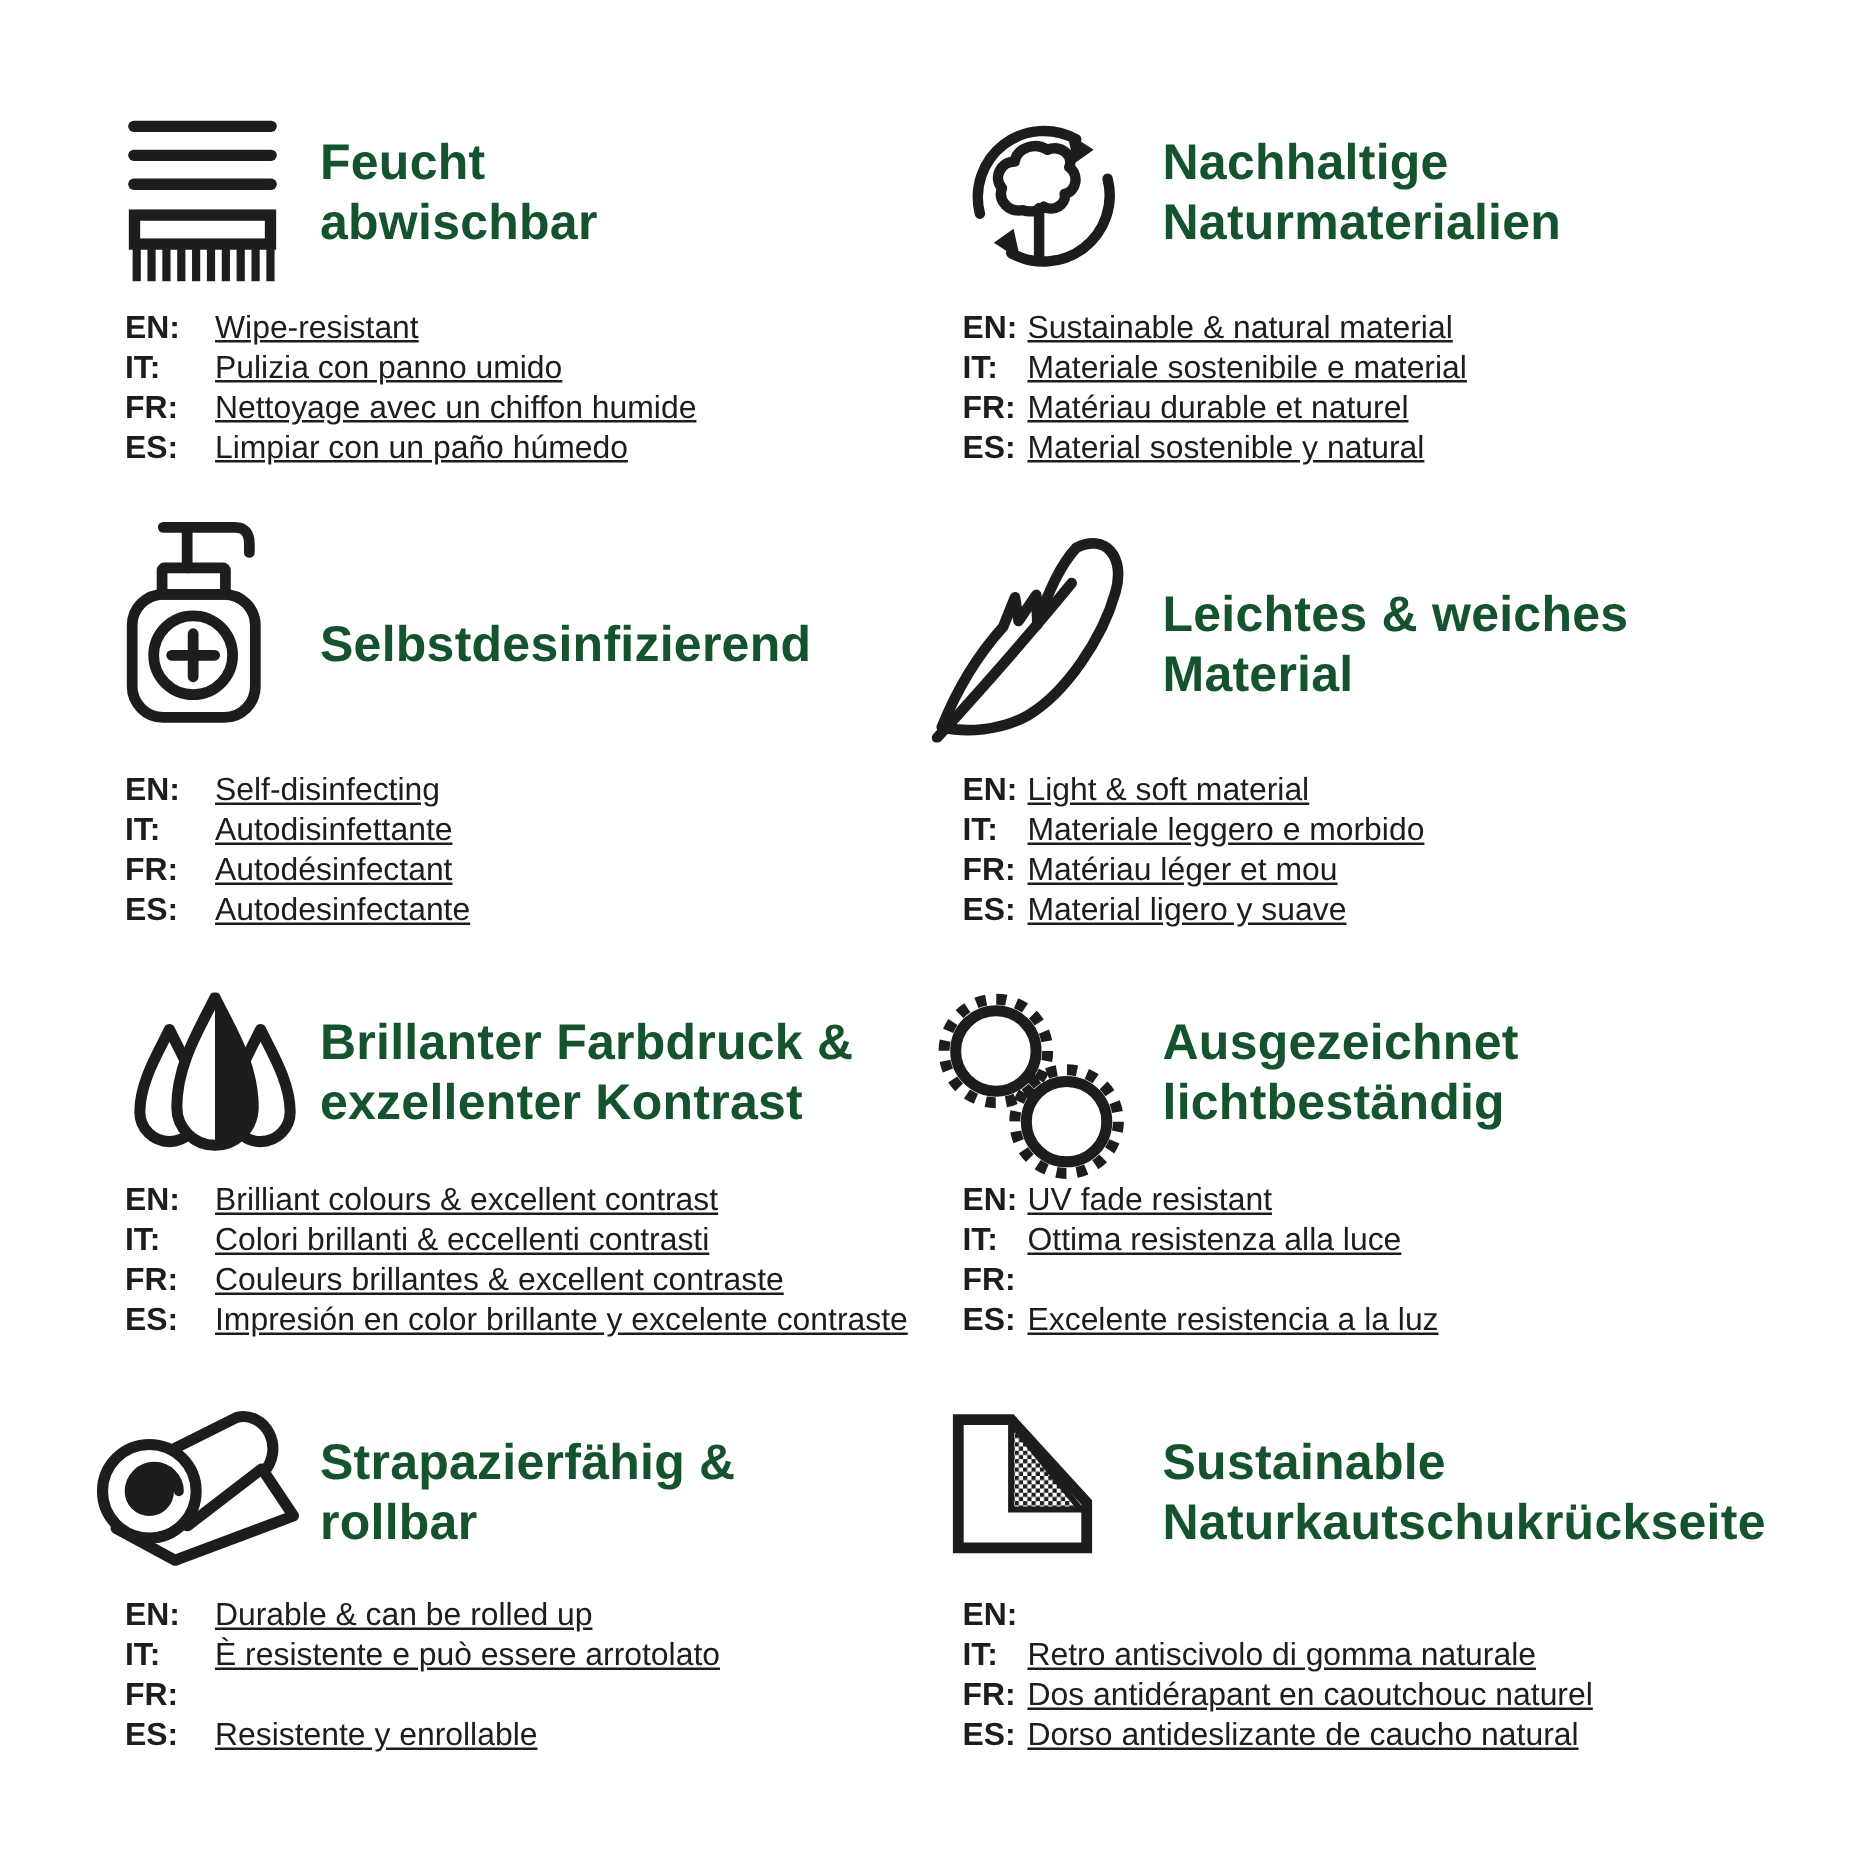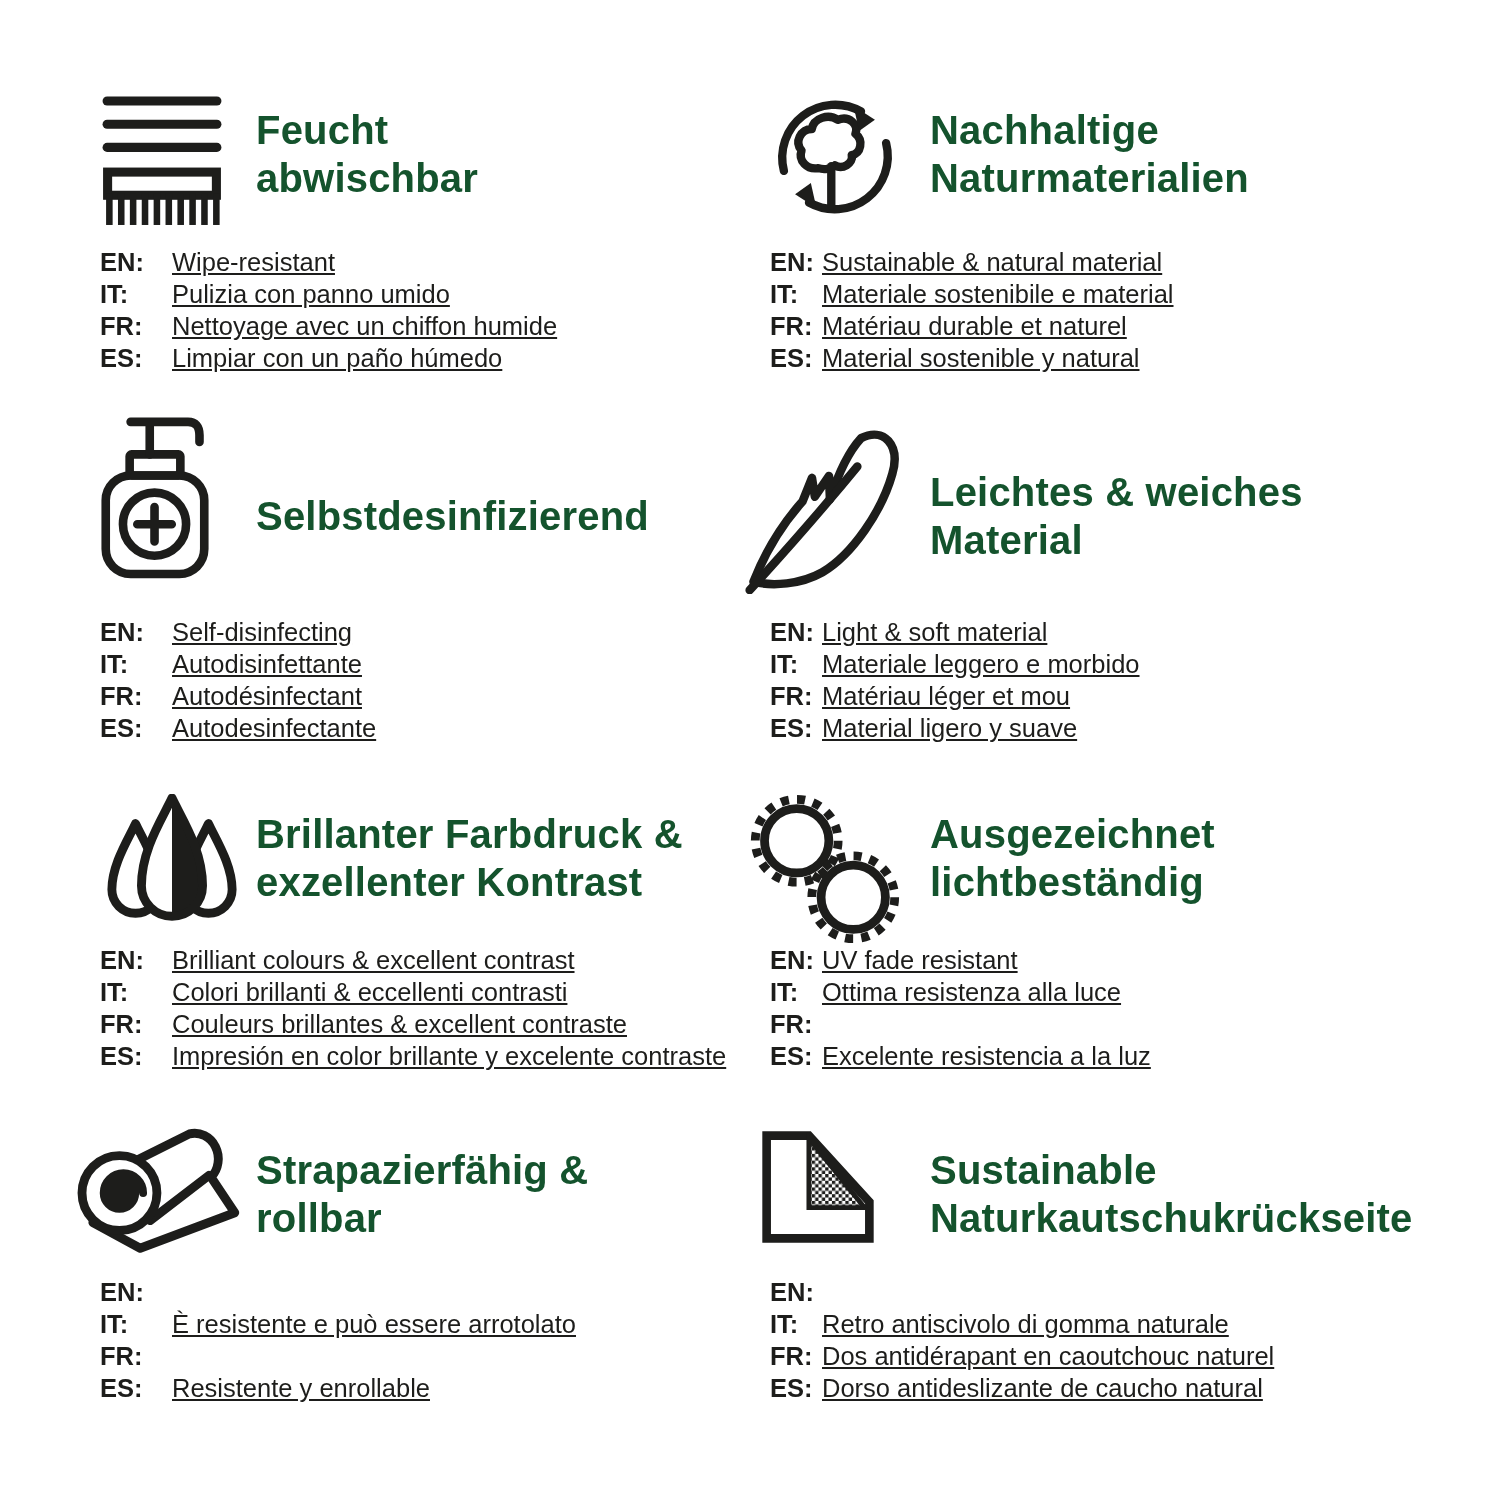--- a/index.html
+++ b/index.html
@@ -264,20 +264,21 @@
       <path d="M76 96L136 50" stroke="#1d1d1b" stroke-width="9" fill="none" stroke-linecap="round"></path>
       <circle cx="45" cy="68" r="38" fill="#fff" stroke="#1d1d1b" stroke-width="9"></circle>
       <path d="M45 68a4 4 0 0 1 8 0a8 8 0 0 1 -16 0a12 12 0 0 1 24 0a16 16 0 0 1 -32 0a20 20 0 0 1 40 0" fill="none" stroke="#1d1d1b" stroke-width="8" stroke-linecap="round"></path>
     </svg>
   </div>
   <h2 class="abs title" style="left:256px;top:1146px">Strapazierfähig &amp;
 rollbar</h2>
   <div class="abs rows left-col" style="left:100px;top:1276px">
     <div class="row">
         <span class="lang">EN:</span>
+        <span class="txt">Durable &amp; can be rolled up</span>
       </div>
     <div class="row">
         <span class="lang">IT:</span>
         <span class="txt">È resistente e può essere arrotolato</span>
       </div>
     <div class="row">
         <span class="lang">FR:</span>
       </div>
     <div class="row">
         <span class="lang">ES:</span>

